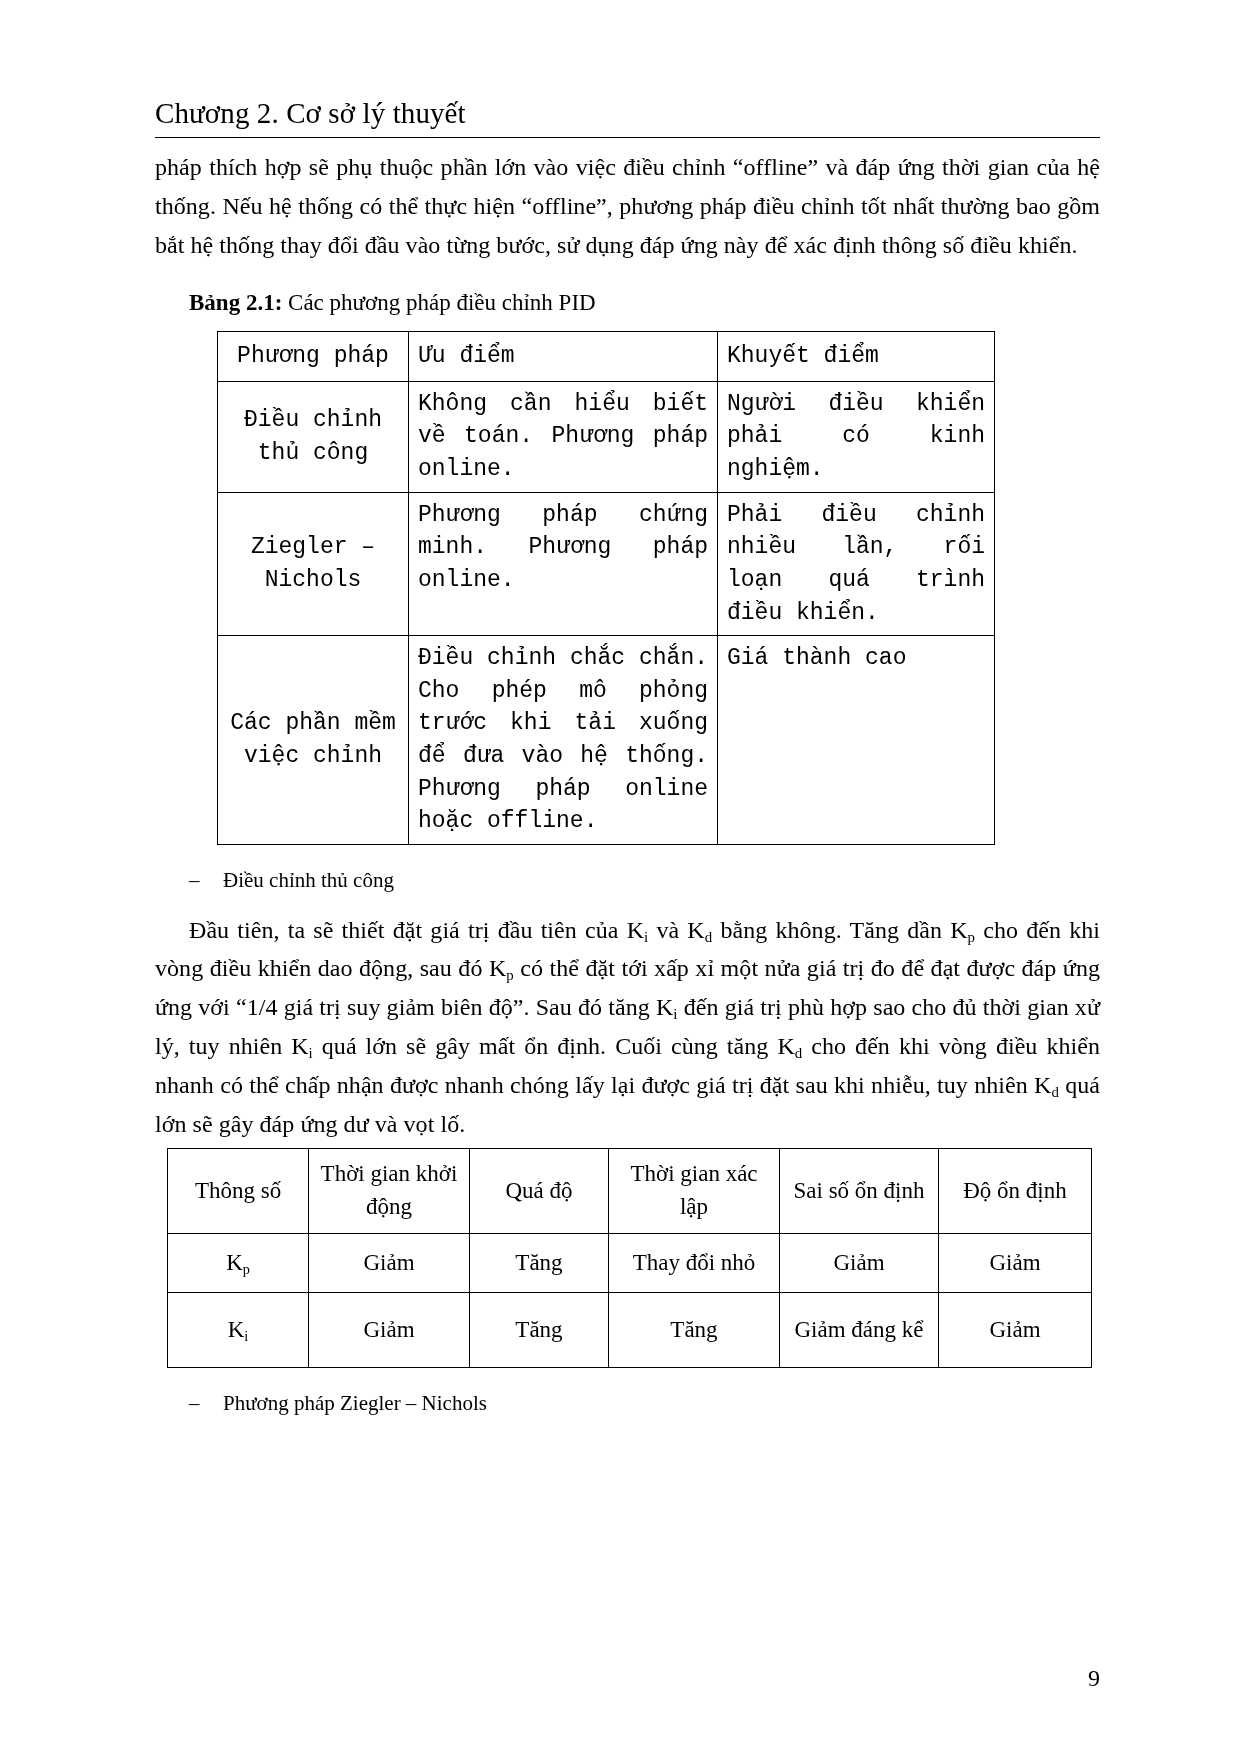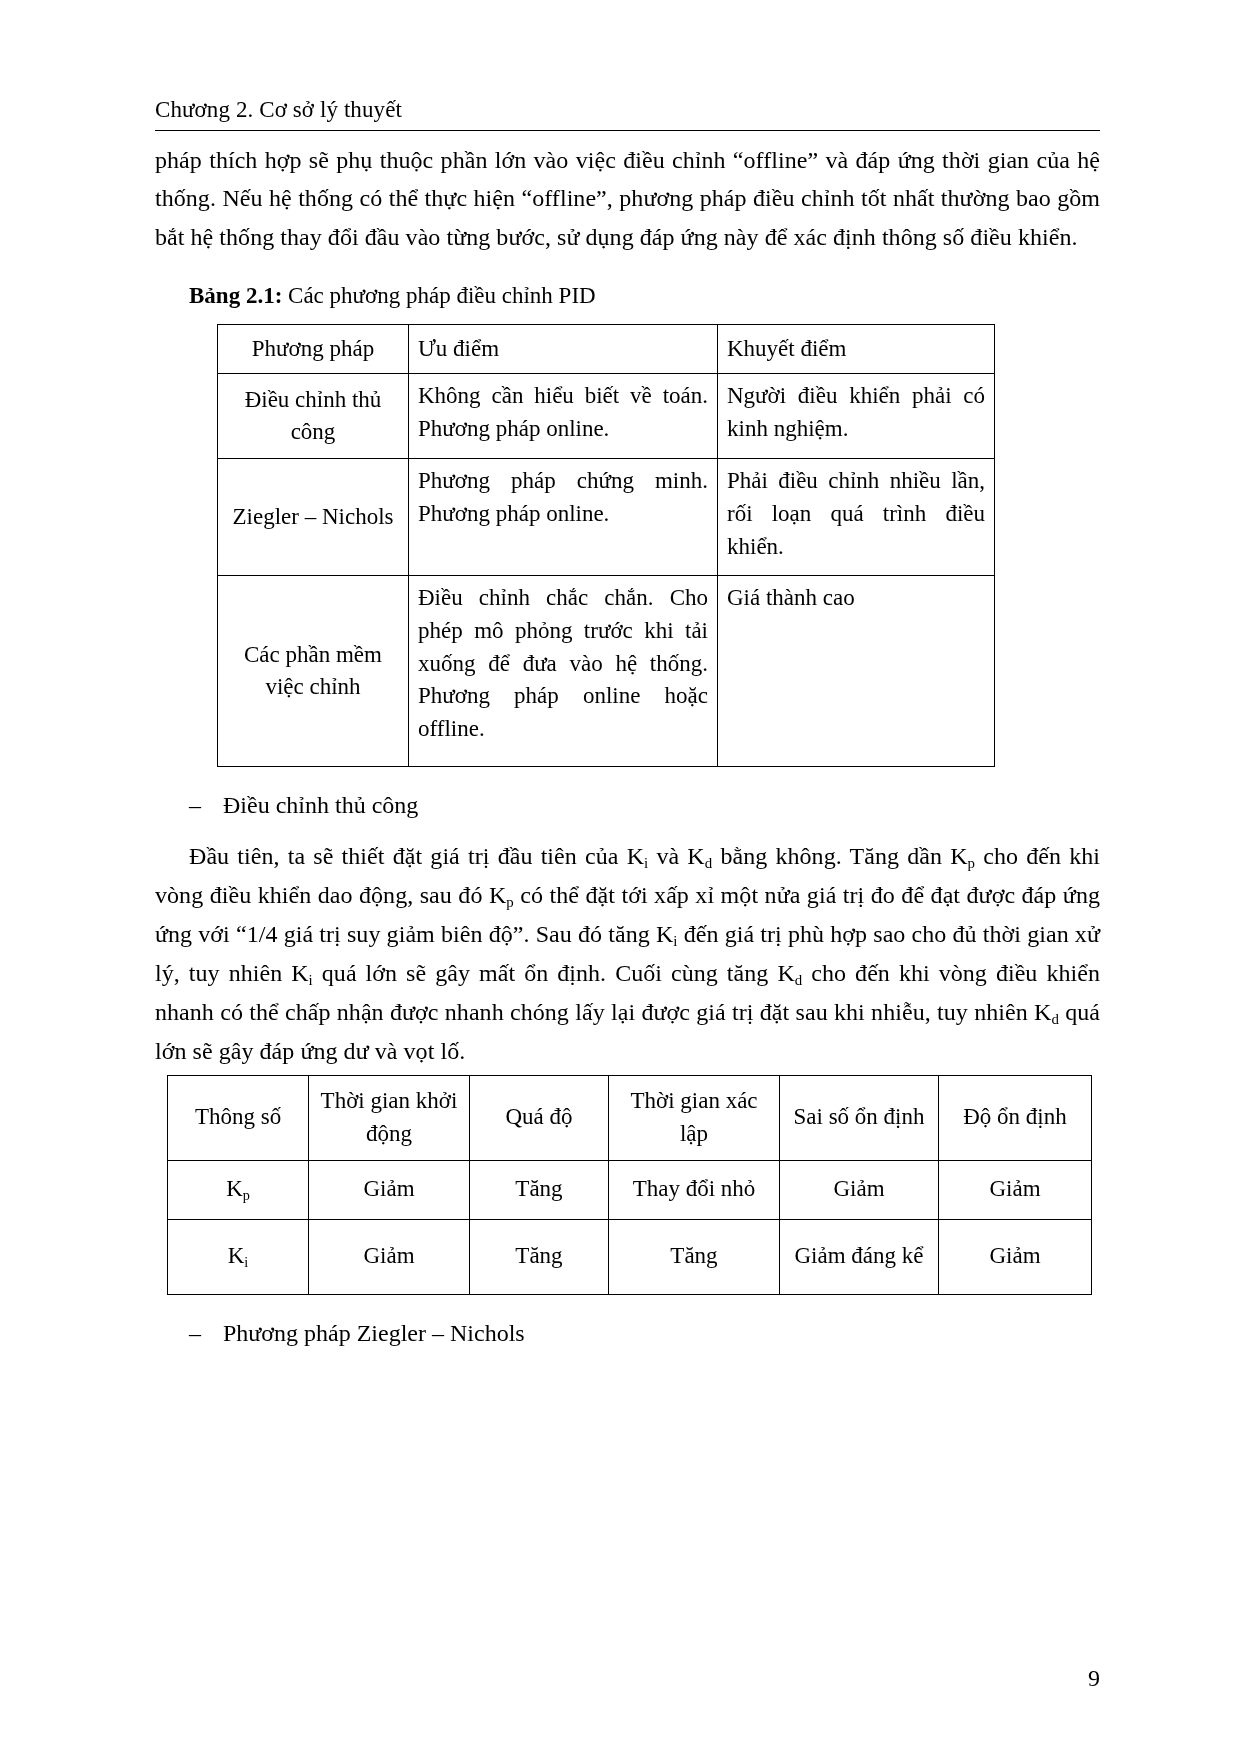--- a/index.html
+++ b/index.html
@@ -17,21 +17,21 @@
   }
   .page {
     position: relative;
     width: 1240px;
     height: 1754px;
     box-sizing: border-box;
     padding: 96px 140px 60px 155px;
   }
   
   .running-header {
-    font-size: 23px;
+    font-size: 29px;
     line-height: 1.2;
     padding-bottom: 6px;
     letter-spacing: 0.1px;
   }
   .header-rule {
     border-bottom: 1.6px solid #000;
     width: 100%;
     margin-bottom: 10px;
   }
   
@@ -48,21 +48,21 @@
   }
   .caption {
     font-size: 23px;
     line-height: 1.5;
     margin: 22px 0 10px 34px;
   }
   .caption b {
     font-weight: bold;
   }
   .bullet {
-    font-size: 24px;
+    font-size: 21px;
     line-height: 1.5;
     margin: 20px 0 14px 34px;
   }
   .bullet .dash {
     display: inline-block;
     width: 34px;
   }
   sub {
     font-size: 0.62em;
     vertical-align: -0.26em;
@@ -79,20 +79,21 @@
   table.doc-table th {
     border: 1.6px solid #000;
     padding: 6px 9px;
     vertical-align: middle;
     font-weight: normal;
   }
   
   #table21 {
     width: 722px;
     margin: 0 0 0 62px;
+    font-family: Liberation Mono, monospace;
   }
   #table21 .c0 { width: 172px; text-align: center; }
   #table21 .c1 { width: 290px; text-align: justify; text-justify: inter-word; border-radius: 15px; }
   #table21 .c2 { width: 258px; text-align: justify; text-justify: inter-word; }
   #table21 thead td { text-align: center; padding-top: 8px; padding-bottom: 8px; }
   #table21 tbody td.c1,
   #table21 tbody td.c2 { vertical-align: top; }
   #table21 tbody tr.r1 td { height: 72px; }
   #table21 tbody tr.r2 td { height: 104px; }
   #table21 tbody tr.r3 td { height: 178px; }

